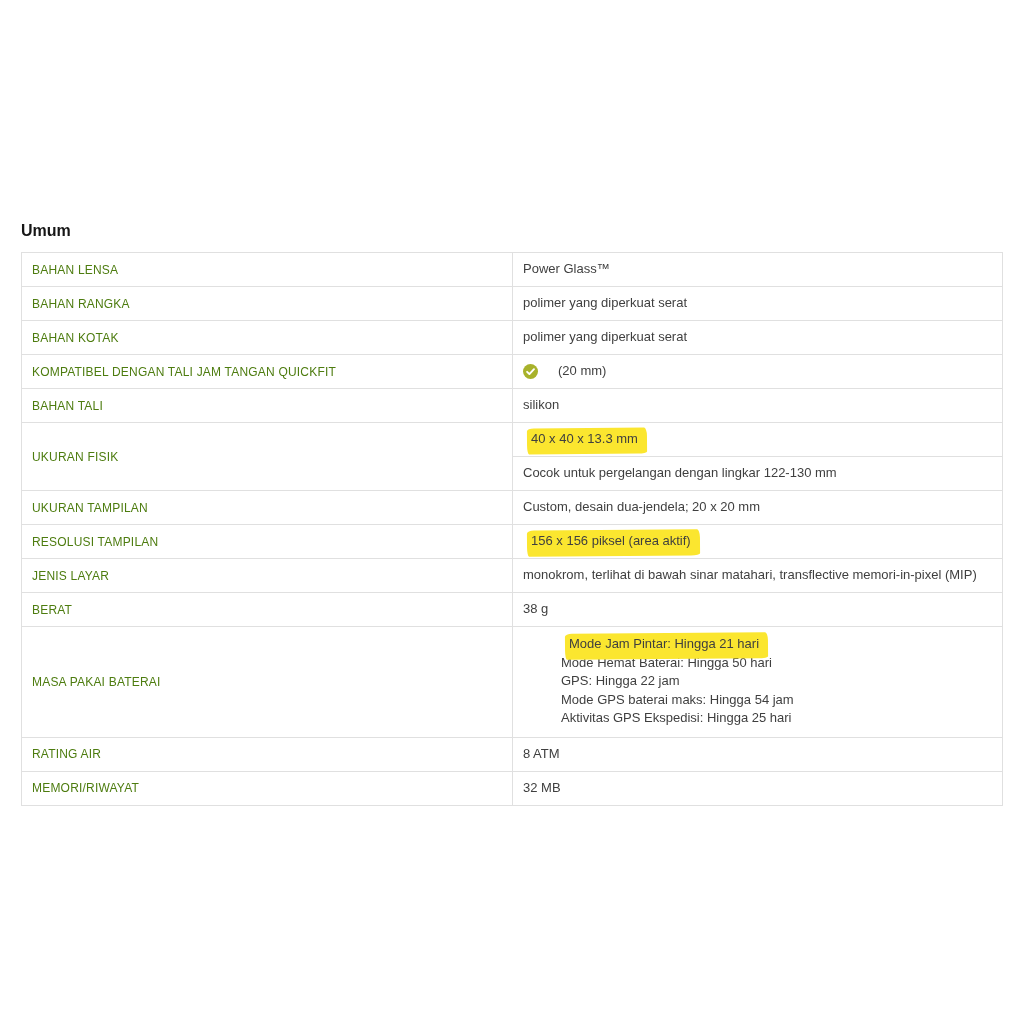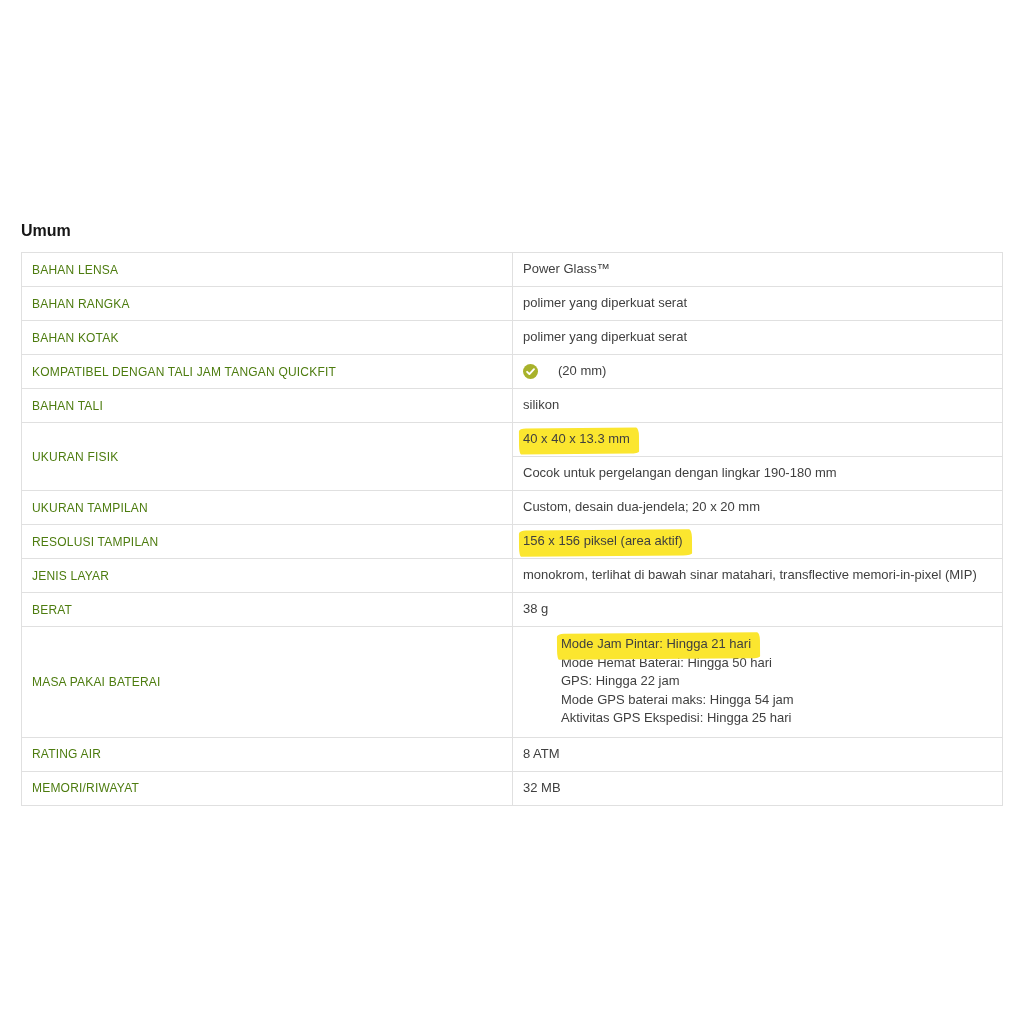--- a/index.html
+++ b/index.html
@@ -64,20 +64,21 @@
   }
   .check-icon {
     flex: 0 0 auto;
     display: block;
   }
   
   .hl {
     position: relative;
     display: inline-block;
     z-index: 0;
+    margin-left: 8px;
   }
   .hl::before {
     content: "";
     position: absolute;
     z-index: -1;
     left: -4px;
     right: -9px;
     top: -2px;
     bottom: -5px;
     background: var(--hl-color, #fbe62f);
@@ -133,21 +134,21 @@
           </td>
         </tr>
         <tr>
           <td class="label" rowspan="2">UKURAN FISIK</td>
           <td class="value">
             <div class="line"><span class="hl">40 x 40 x 13.3 mm</span></div>
           </td>
         </tr>
         <tr>
           <td class="value">
-            <div class="line"><span class="txt">Cocok untuk pergelangan dengan lingkar 190-180 mm</span></div>
+            <div class="line"><span class="txt">Cocok untuk pergelangan dengan lingkar 122-130 mm</span></div>
           </td>
         </tr>
         <tr>
           <td class="label" rowspan="1">UKURAN TAMPILAN</td>
           <td class="value">
             <div class="line"><span class="txt">Custom, desain dua-jendela; 20 x 20 mm</span></div>
           </td>
         </tr>
         <tr>
           <td class="label" rowspan="1">RESOLUSI TAMPILAN</td>

